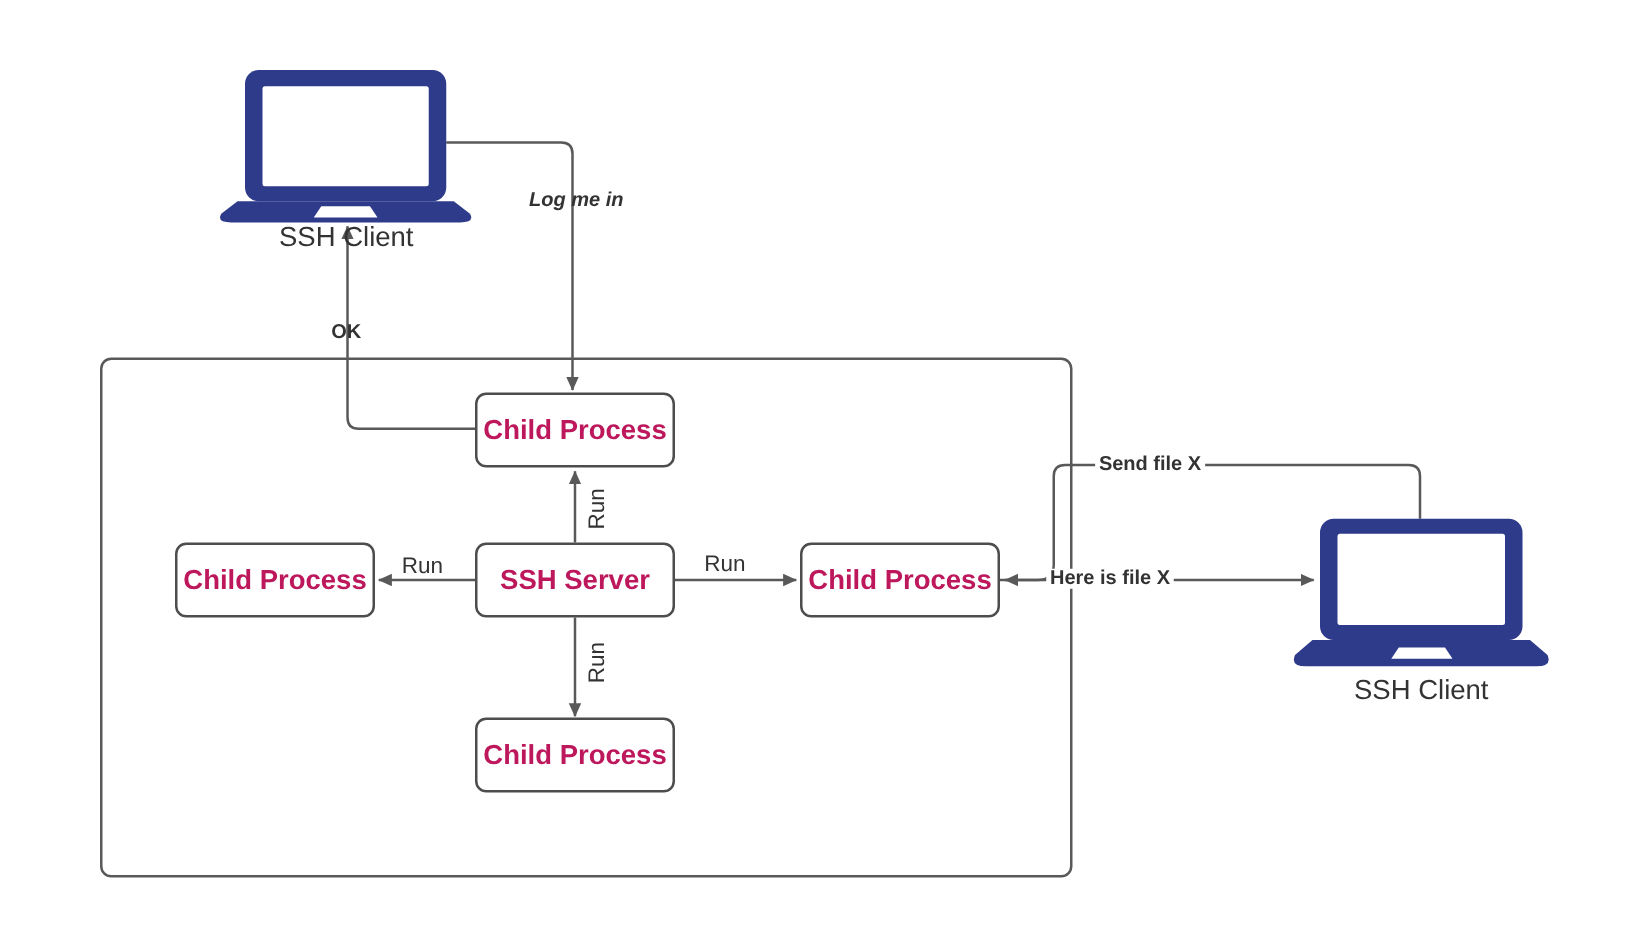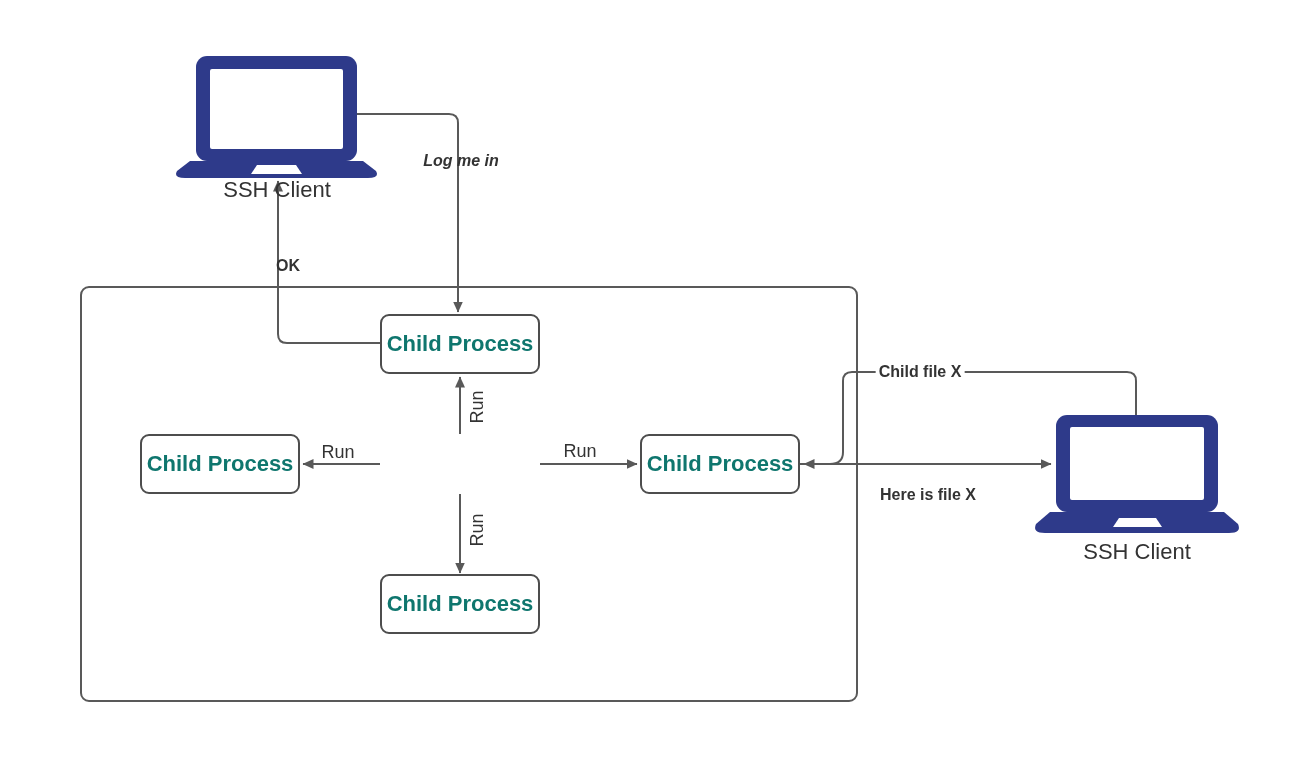--- a/index.html
+++ b/index.html
@@ -9,42 +9,42 @@
   }
   .boundary{
     position:absolute;left:80px;top:286px;width:778px;height:416px;
     border:2px solid #595959;border-radius:9px;background:#ffffff;box-sizing:border-box;
   }
   svg.layer{position:absolute;left:0;top:0;width:1312px;height:759px;}
   .node{
     position:absolute;width:160px;height:60px;background:#ffffff;
     border:2.5px solid #4d4d4d;border-radius:9px;box-sizing:border-box;
     display:flex;align-items:center;justify-content:center;
-    font-weight:bold;font-size:22px;color:#0f766e;white-space:nowrap;
+    font-weight:bold;font-size:22px;color:#be185d;white-space:nowrap;
   }
   .node-child-top{left:380px;top:314px;}
   .node-server{left:380px;top:434px;}
   .node-child-left{left:140px;top:434px;}
   .node-child-right{left:640px;top:434px;}
   .node-child-bottom{left:380px;top:574px;}
   .lbl{
     position:absolute;transform:translate(-50%,-50%);
     color:#333333;white-space:nowrap;line-height:1;
   }
   .lbl-bold{font-weight:bold;font-size:16px;}
   .lbl-run{font-size:18px;}
   .lbl-run-vert{transform:translate(-50%,-50%) rotate(-90deg);}
   .lbl-onwire{background:#ffffff;padding:0 3px;}
   .lbl-client{font-size:22px;}
   .lbl-client-left{left:277px;top:190px;}
   .lbl-client-right{left:1137px;top:552px;}
   .lbl-log-me-in{left:461px;top:161px;font-style:italic;}
-  .lbl-ok{left:277px;top:266px;margin-left:11px;}
+  .lbl-ok{left:277px;top:266px;}
   .lbl-send-file{left:920px;top:372px;}
-  .lbl-here-is-file{left:928px;top:463px;margin-top:32px;}
+  .lbl-here-is-file{left:888px;top:463px;}
   .lbl-run-left{left:338px;top:452px;}
   .lbl-run-right{left:580px;top:451px;}
   .lbl-run-top{left:477px;top:407px;}
   .lbl-run-bottom{left:477px;top:530px;}
 </style>
 </head>
 <body>
 
 <div class="canvas">
 
@@ -79,35 +79,38 @@
       <rect x="1056" y="415" width="162" height="97" rx="11"></rect>
       <rect x="1070" y="427" width="134" height="73" rx="2" fill="#ffffff"></rect>
       <path d="M 1050 512 L 1224 512 L 1238 524 Q 1242 533 1229 533 L 1045 533 Q 1032 533 1036 524 Z"></path>
       <path d="M 1119 518 L 1156 518 L 1162 527 L 1113 527 Z" fill="#ffffff"></path>
     </g>
   </svg>
 
   <div class="node node-child-top">
     <span>Child Process</span>
   </div>
+  <div class="node node-server">
+    <span>SSH Server</span>
+  </div>
   <div class="node node-child-left">
     <span>Child Process</span>
   </div>
   <div class="node node-child-right">
     <span>Child Process</span>
   </div>
   <div class="node node-child-bottom">
     <span>Child Process</span>
   </div>
 
   <span class="lbl lbl-client lbl-client-left">SSH Client</span>
   <span class="lbl lbl-client lbl-client-right">SSH Client</span>
 
   <span class="lbl lbl-bold lbl-log-me-in">Log me in</span>
   <span class="lbl lbl-bold lbl-ok">OK</span>
-  <span class="lbl lbl-bold lbl-onwire lbl-send-file">Child file X</span>
+  <span class="lbl lbl-bold lbl-onwire lbl-send-file">Send file X</span>
   <span class="lbl lbl-bold lbl-onwire lbl-here-is-file">Here is file X</span>
   <span class="lbl lbl-run lbl-run-left">Run</span>
   <span class="lbl lbl-run lbl-run-right">Run</span>
   <span class="lbl lbl-run lbl-run-vert lbl-run-top">Run</span>
   <span class="lbl lbl-run lbl-run-vert lbl-run-bottom">Run</span>
 
 </div>
 
 </body></html>

